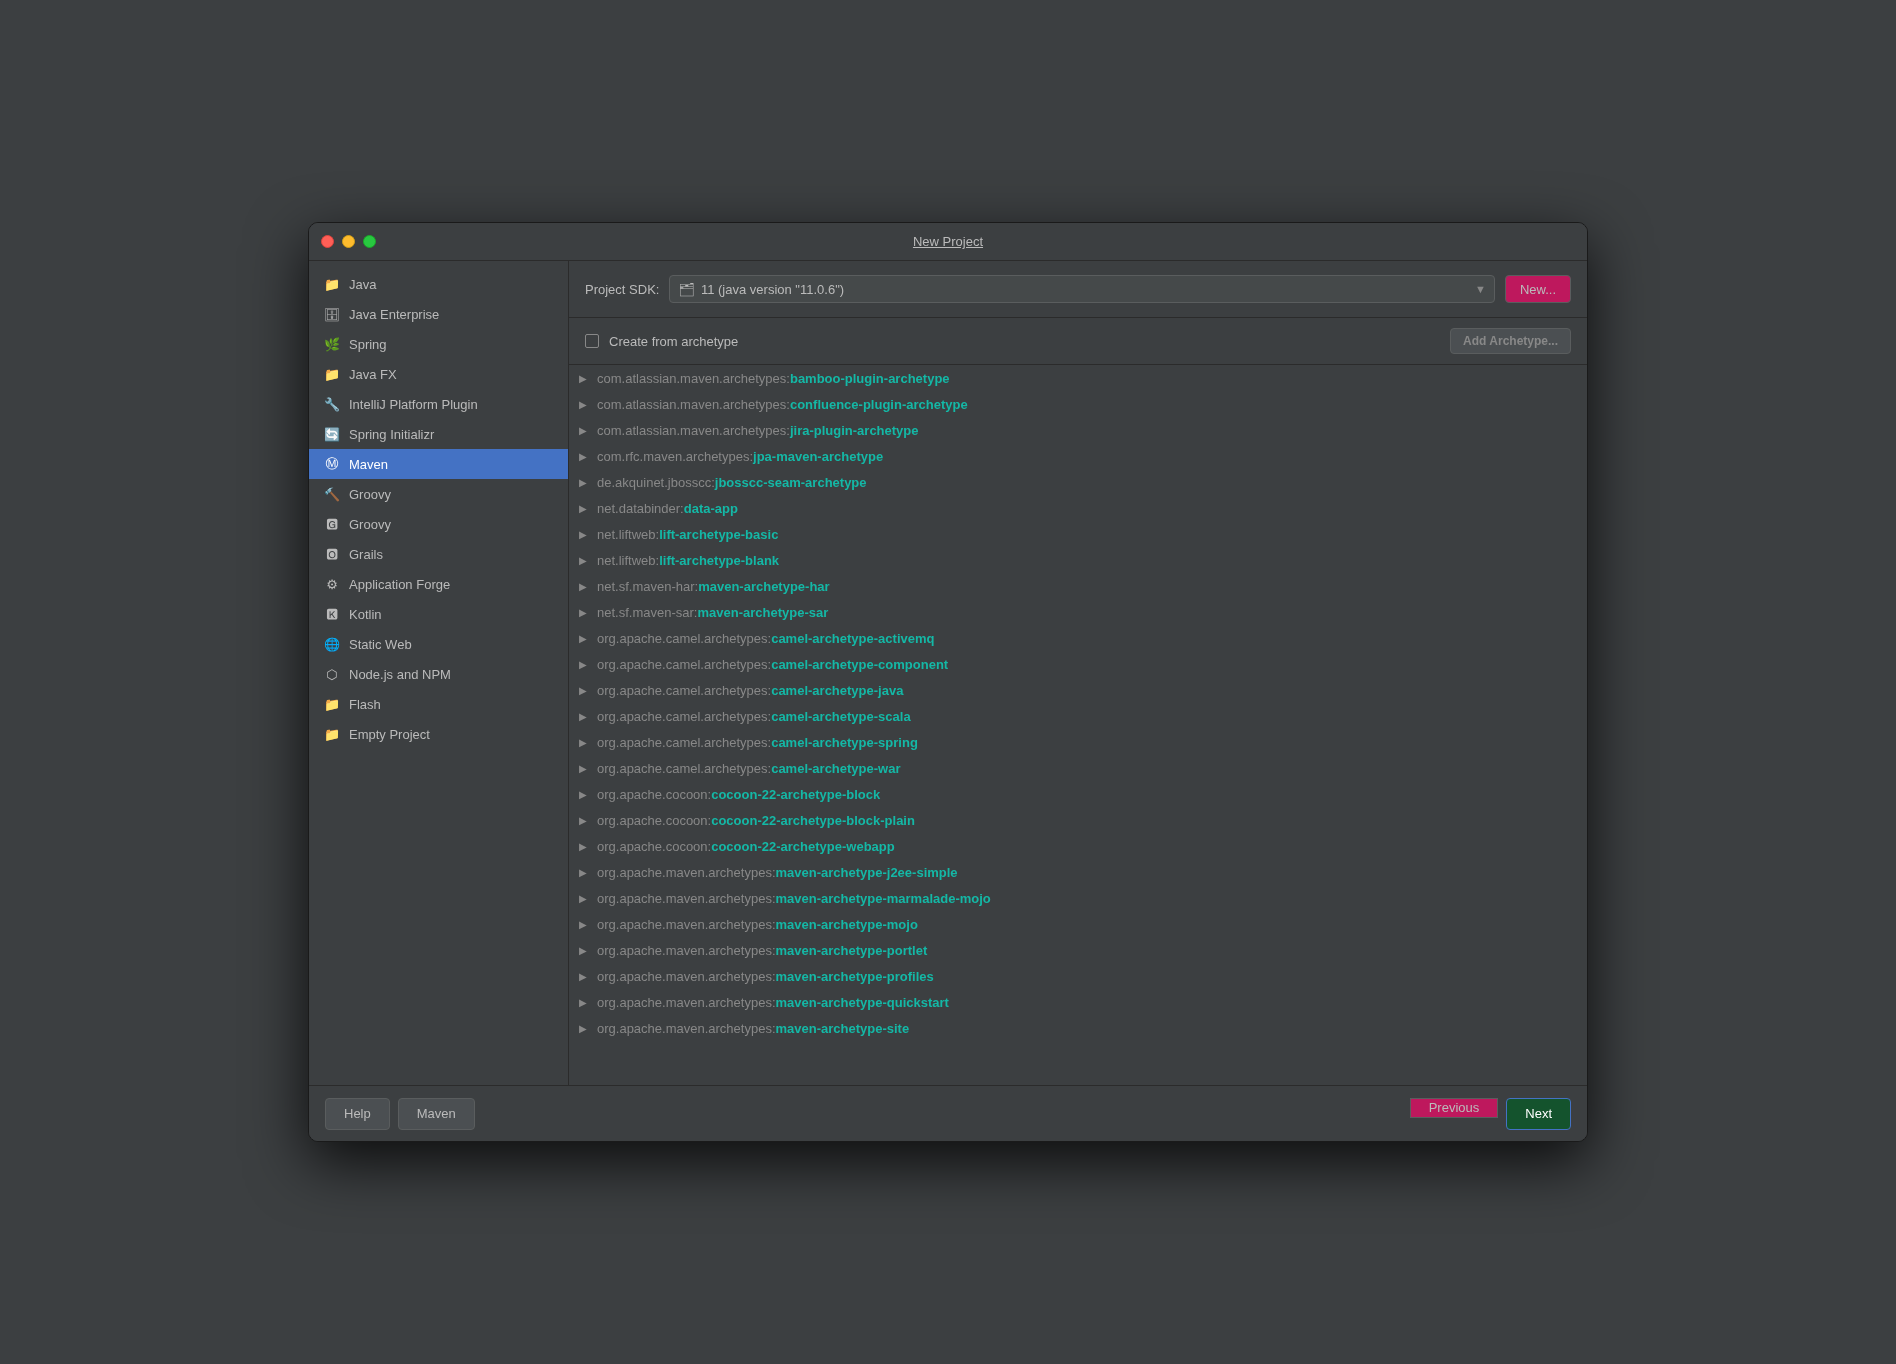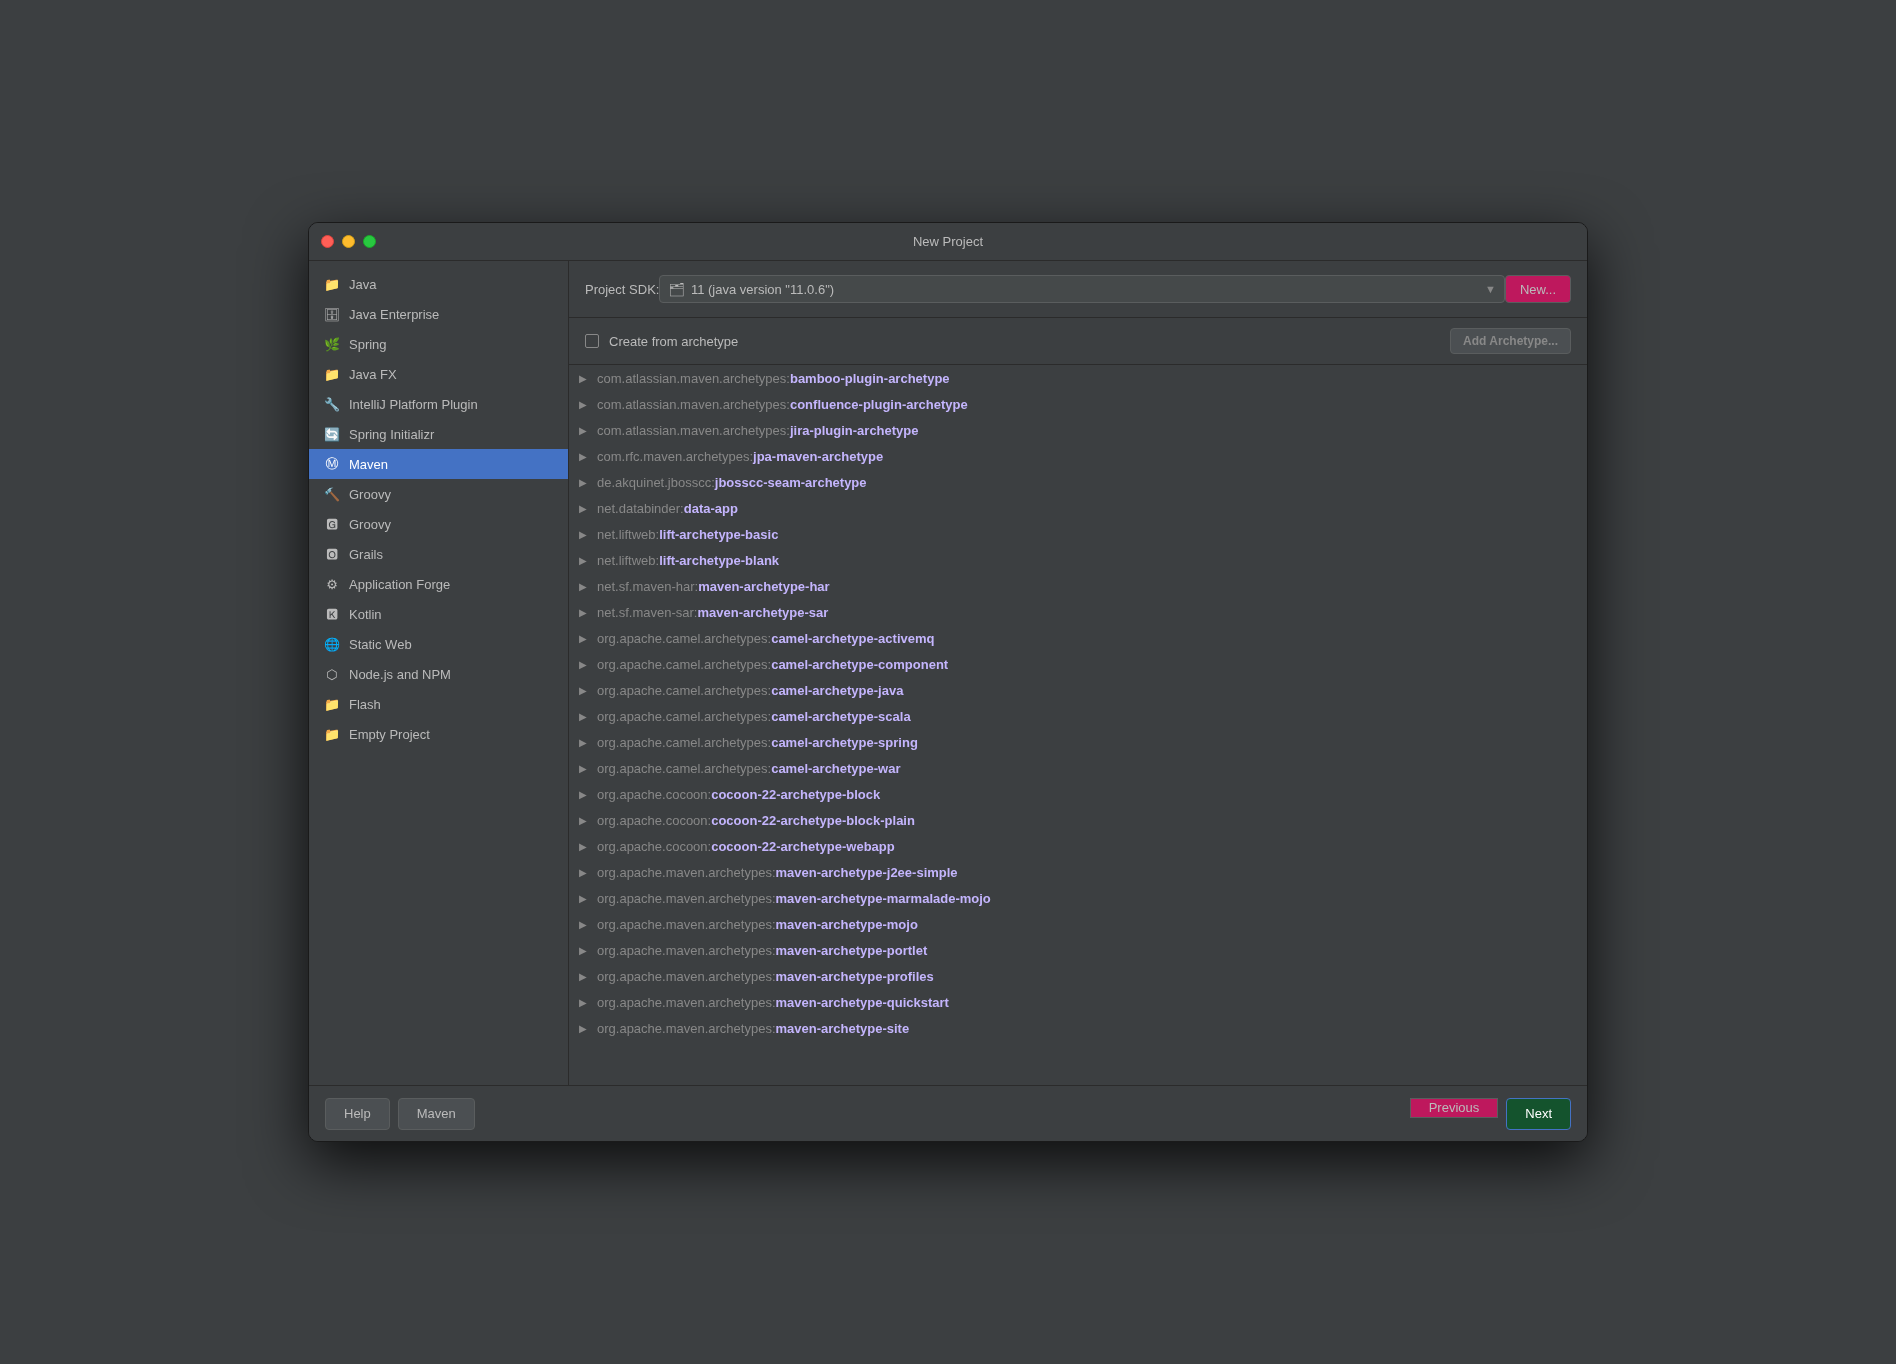--- a/index.html
+++ b/index.html
@@ -47,20 +47,21 @@
       border-radius: 50%;
       cursor: pointer;
     }
     .tl-close { background: #ff5f57; border: 1px solid #e0443e; }
     .tl-minimize { background: #febc2e; border: 1px solid #d4a017; }
     .tl-maximize { background: #28c840; border: 1px solid #1aab29; }
     .title-bar-text {
       color: #bbbbbb;
       font-size: 13px;
       font-weight: 500;
+      text-decoration: underline;
     }
     .content {
       display: flex;
       flex: 1;
       overflow: hidden;
     }
     
     .sidebar {
       width: 260px;
       background: #3c3f41;
@@ -100,20 +101,21 @@
       flex: 1;
       display: flex;
       flex-direction: column;
       background: #3c3f41;
       overflow: hidden;
     }
     .sdk-row {
       display: flex;
       align-items: center;
       padding: 14px 16px;
+      gap: 10px;
       flex-shrink: 0;
       border-bottom: 1px solid #2b2b2b;
     }
     .sdk-label {
       color: #bbbbbb;
       font-size: 13px;
     }
     .sdk-dropdown {
       flex: 1;
       height: 28px;
@@ -213,21 +215,21 @@
     .expand-arrow {
       color: #888;
       font-size: 10px;
       width: 12px;
       flex-shrink: 0;
     }
     .archetype-prefix {
       color: #888888;
     }
     .archetype-bold {
-      color: #c4b5fd;
+      color: #14b8a6;
       font-weight: 600;
     }
     
     .bottom-bar {
       height: 56px;
       background: #3c3f41;
       border-top: 1px solid #2b2b2b;
       display: flex;
       align-items: center;
       padding: 0 16px;

